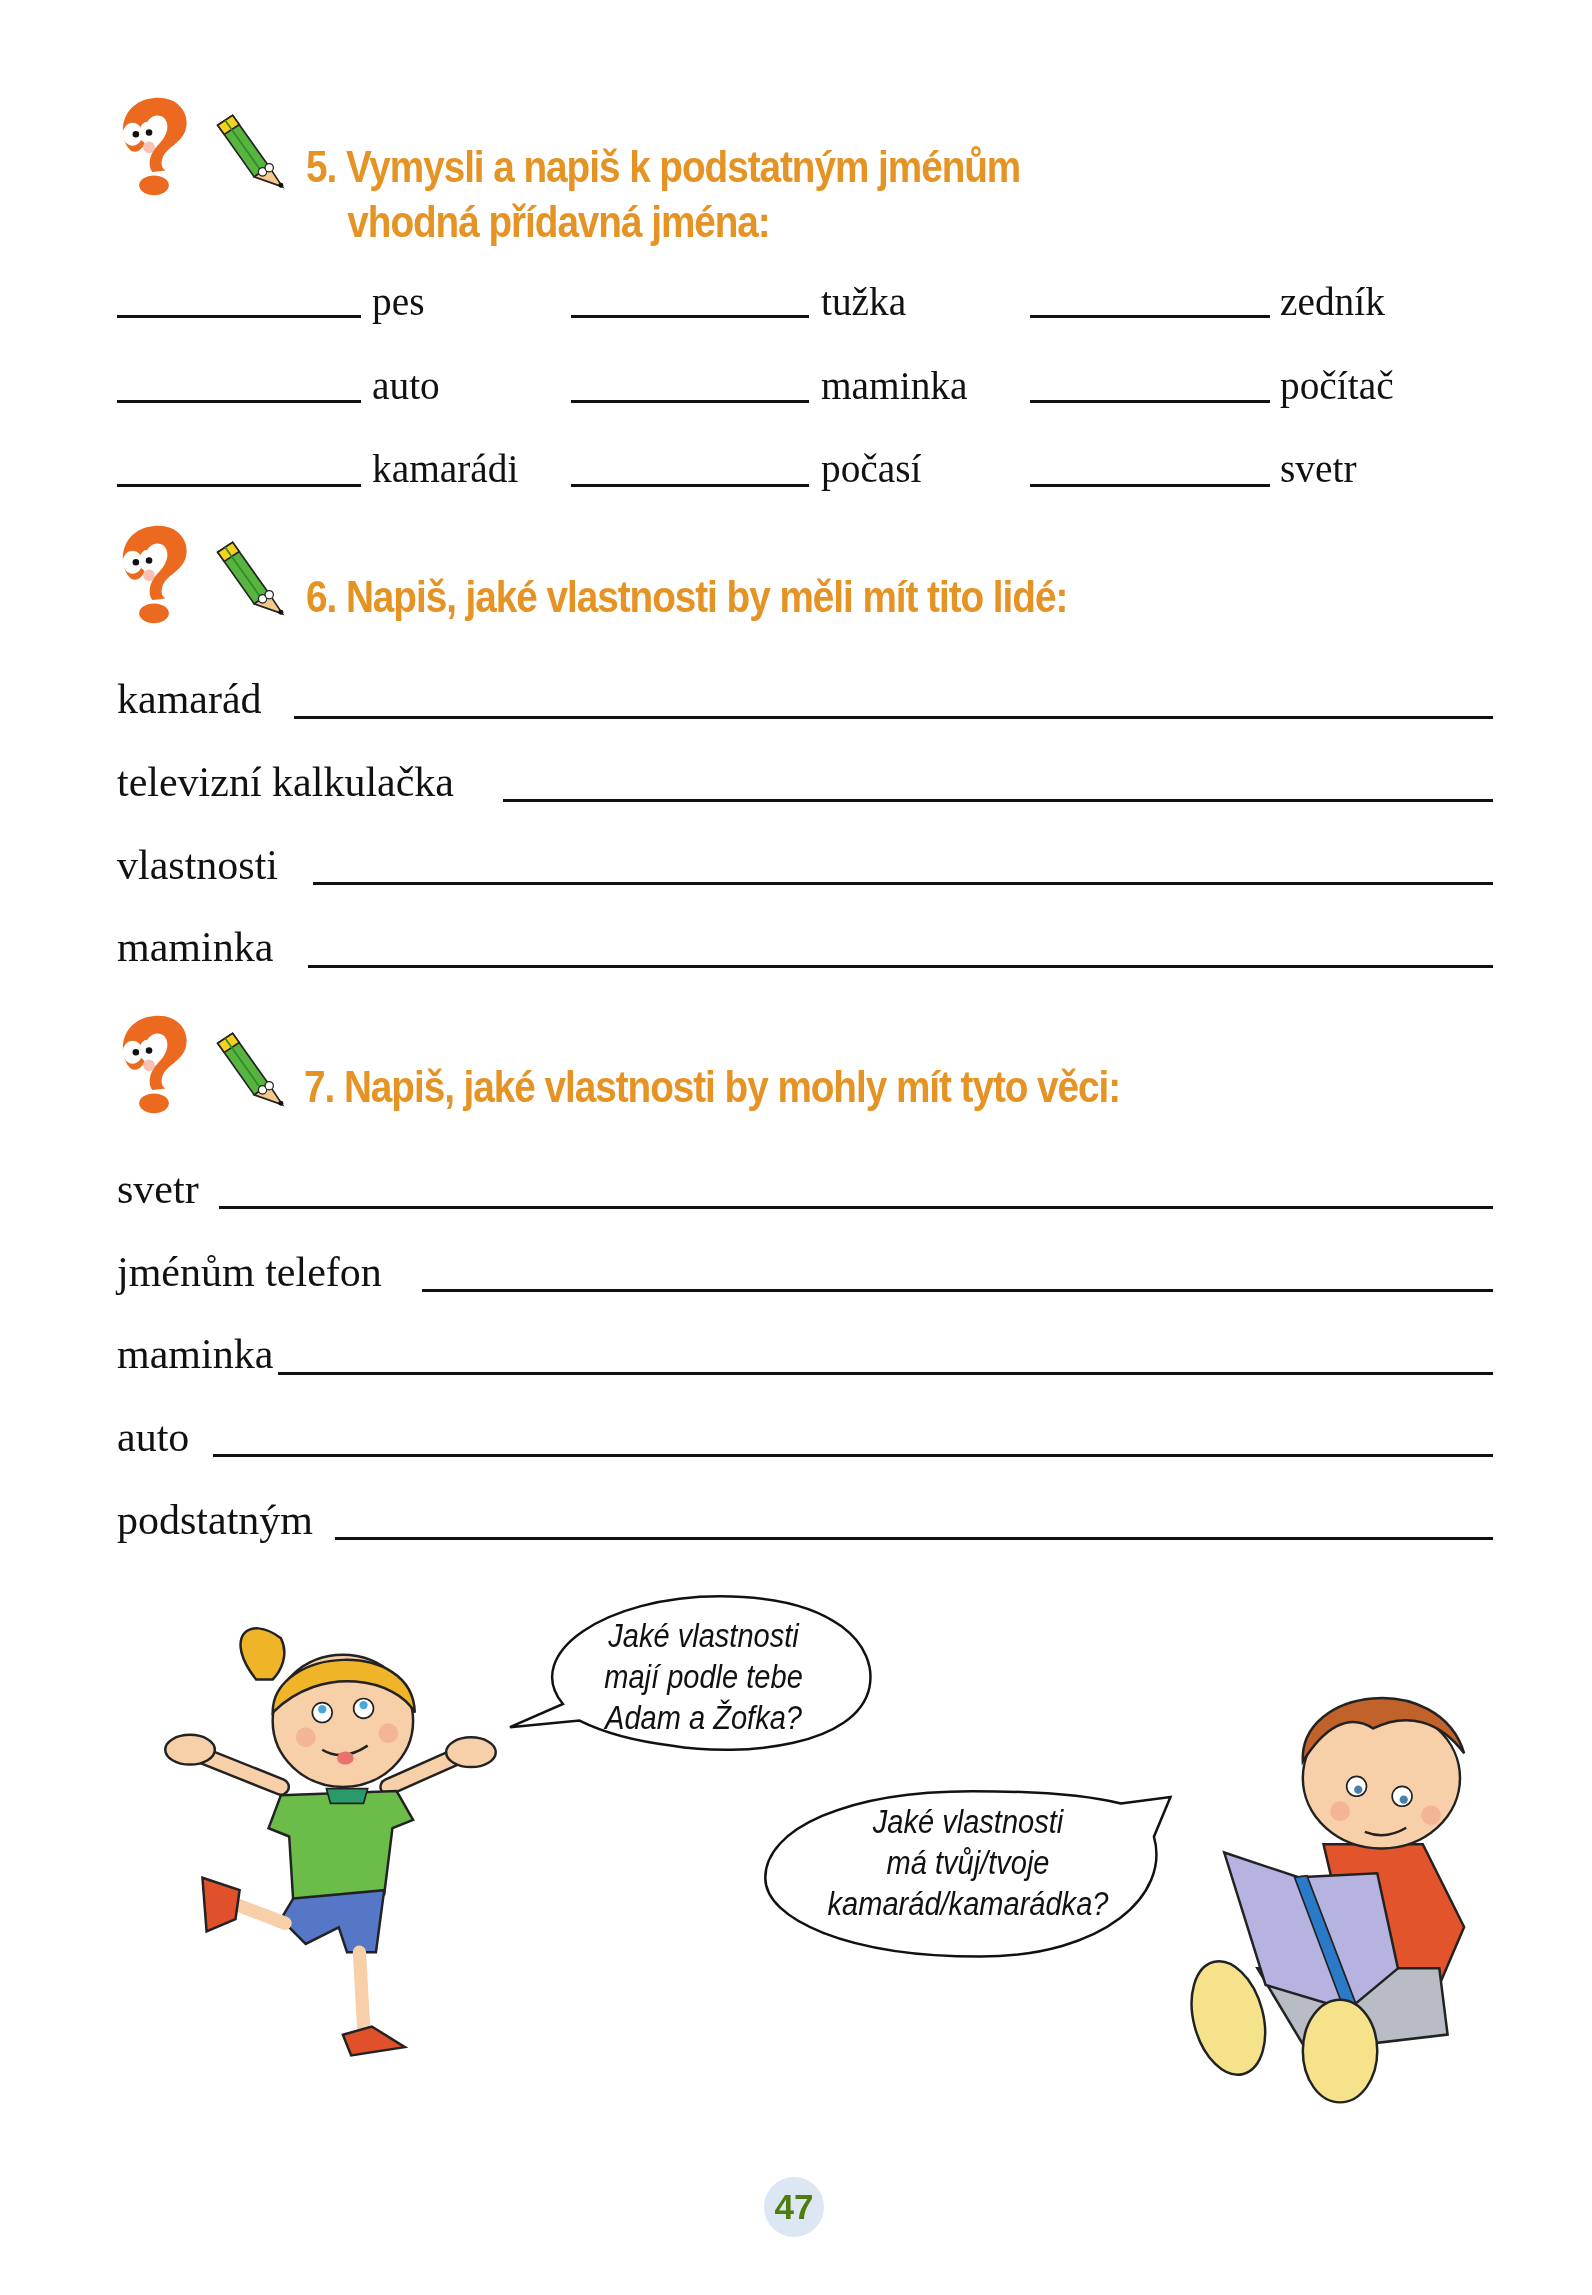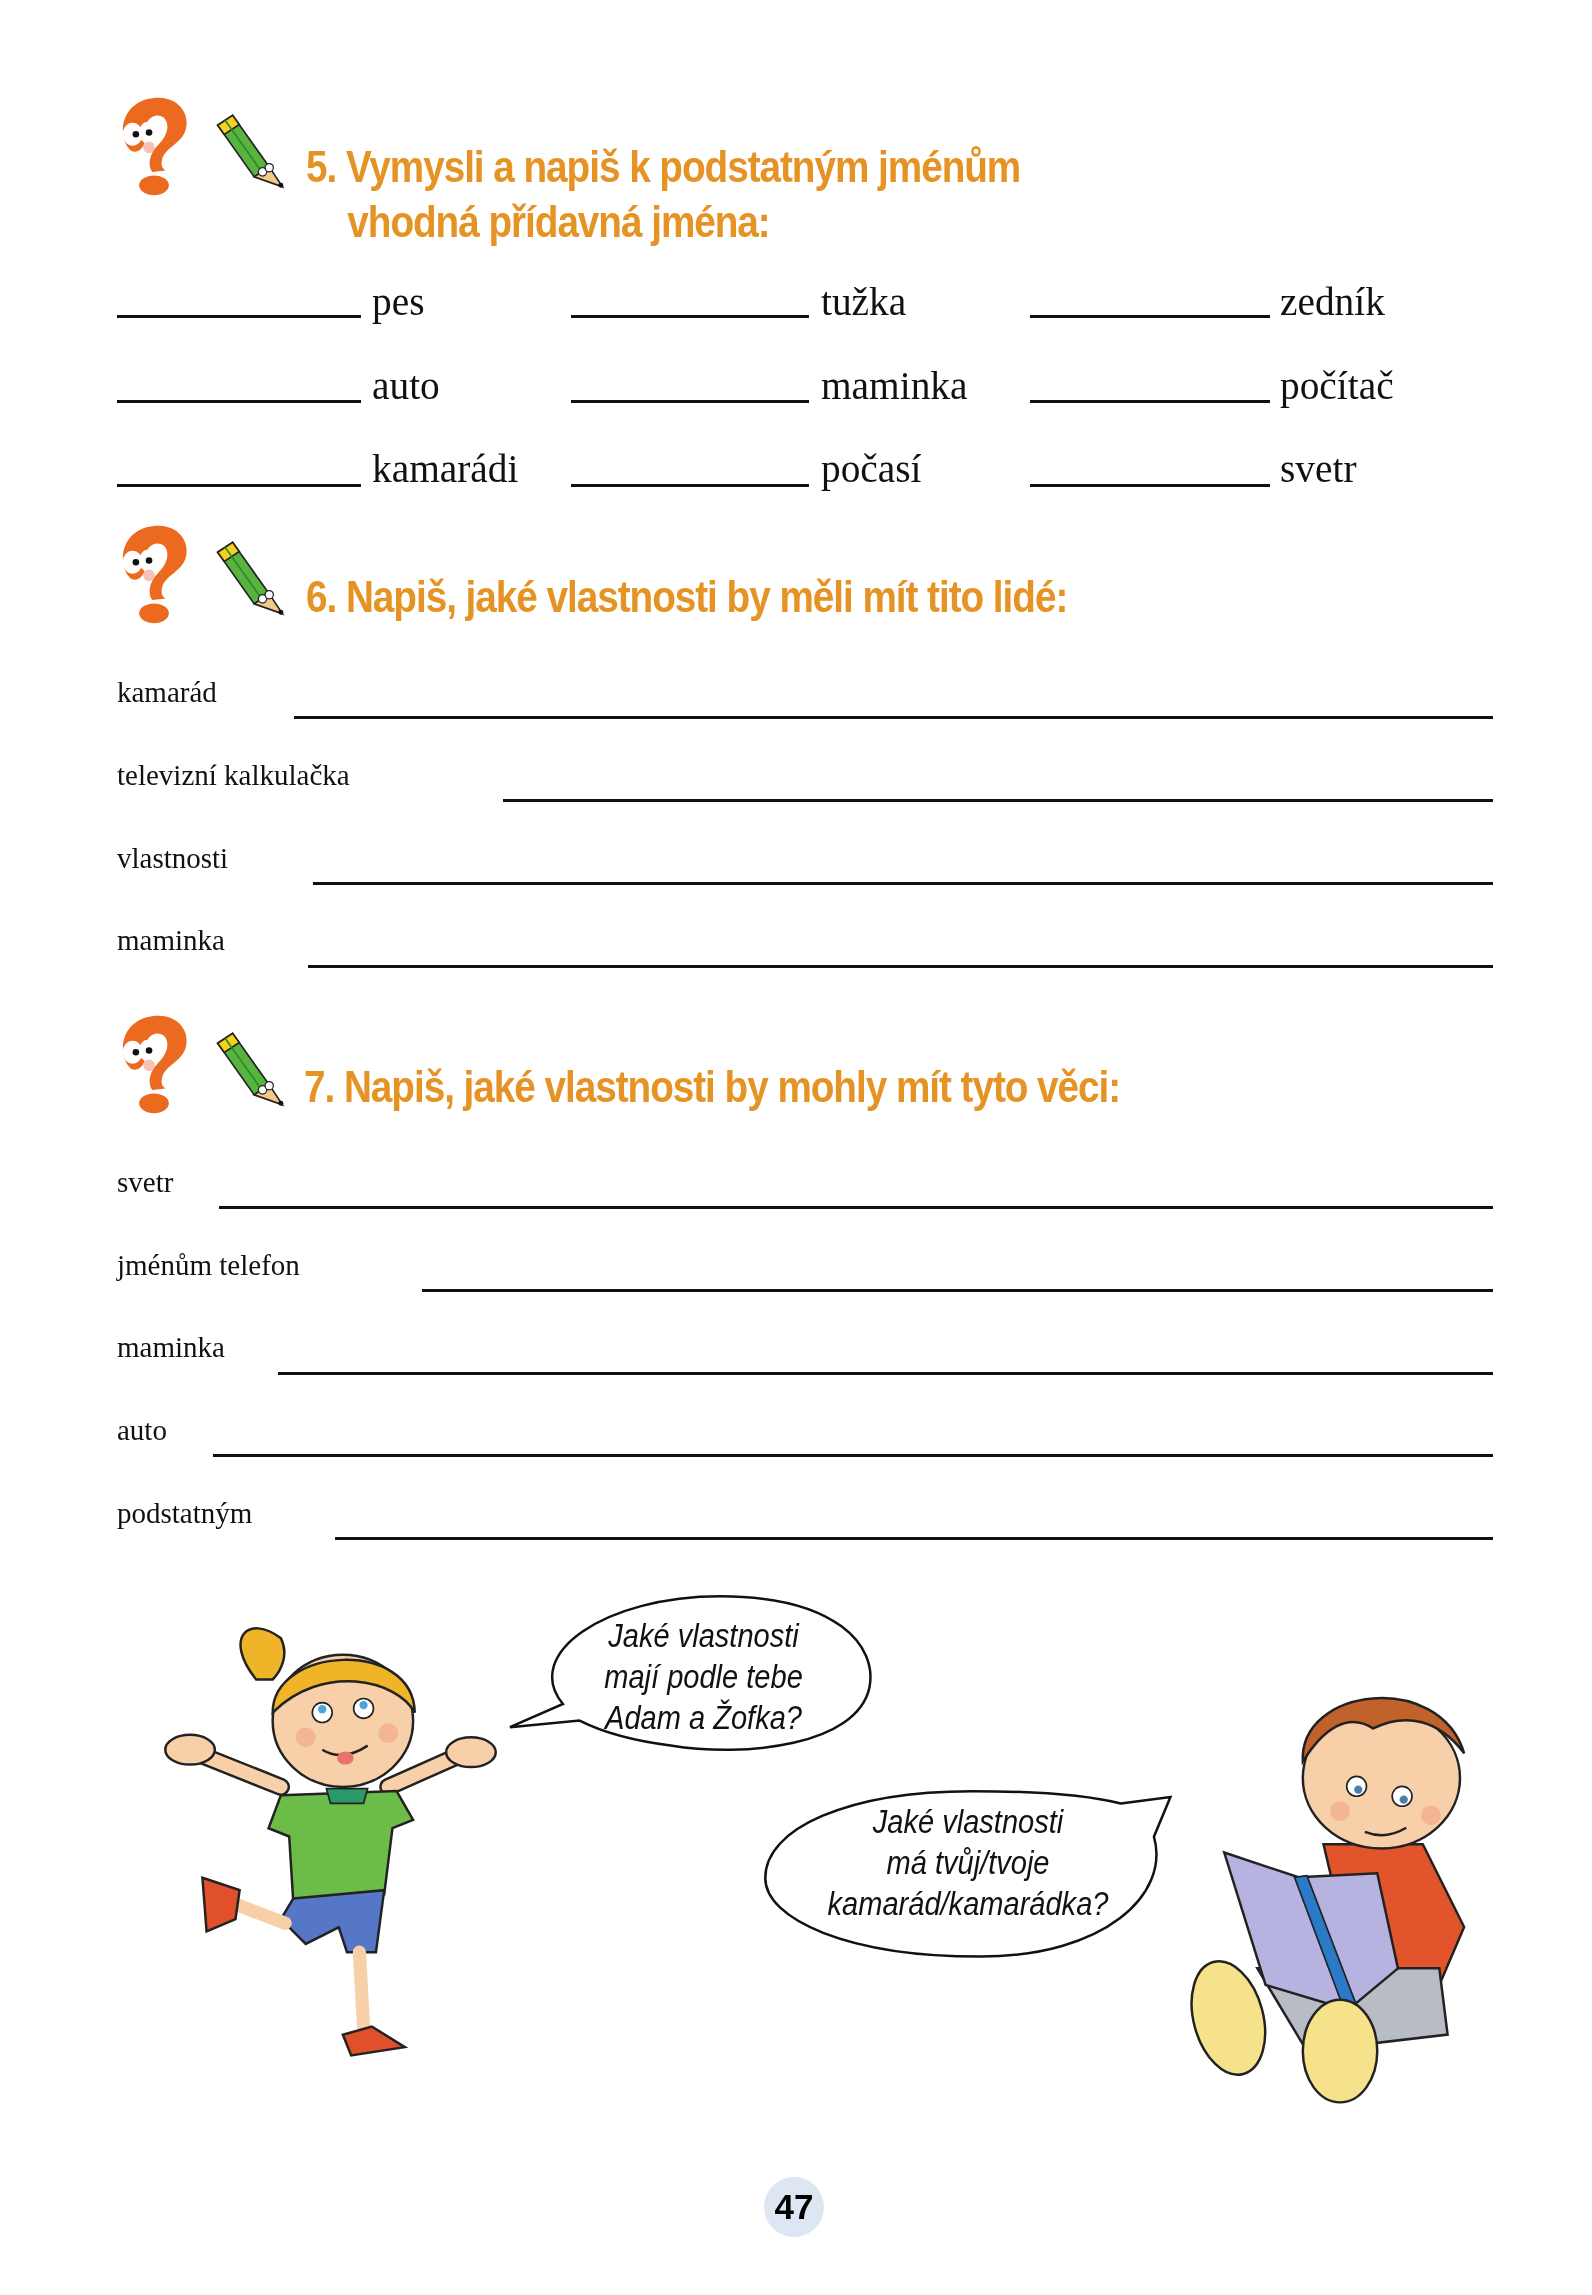--- a/index.html
+++ b/index.html
@@ -16,39 +16,39 @@
     line-height: 55px;
     white-space: nowrap;
     transform: scaleX(0.86);
     transform-origin: left top;
   }
   .task-title .line2 { display: block; padding-left: 48px; }
 
   .word { position: absolute; font-size: 41px; line-height: 1; white-space: nowrap; transform: scaleX(0.96); transform-origin: left top; }
   .blank { position: absolute; height: 3.3px; background: #111; }
 
-  .row-label { position: absolute; left: 117px; font-size: 29px; line-height: 1; white-space: nowrap; }
+  .row-label { position: absolute; left: 117px; font-size: 42px; line-height: 1; white-space: nowrap; }
   .row-line { position: absolute; right: 99px; height: 3.3px; background: #111; }
 
   .bubble-text {
     position: absolute;
     font-family: "Liberation Sans", sans-serif;
     font-style: italic;
     font-size: 33px;
     line-height: 41px;
     text-align: center;
     color: #111;
     transform: scaleX(0.88);
     transform-origin: center top;
   }
   .page-num {
     position: absolute; left: 764px; top: 2177px; width: 60px; height: 60px;
     border-radius: 50%; background: #dde7f3;
     display: flex; align-items: center; justify-content: center;
-    font-family: "Liberation Sans", sans-serif; font-weight: bold; font-size: 35px; color: #000000;
+    font-family: "Liberation Sans", sans-serif; font-weight: bold; font-size: 35px; color: #4d7c0f;
   }
 </style>
 </head>
 <body>
 
 <div>
   <svg class="icon-q" style="left:116px;top:93px" width="76" height="103" viewBox="0 0 92 125">
     <path d="M18 70 C2 55 4 18 36 8 C70 -2 92 22 84 46 C78 62 60 66 56 80 C54 88 56 92 60 94 L44 96 C38 88 40 74 52 62 C62 52 66 38 58 30 C48 22 34 32 36 46 C38 60 30 76 18 70 Z" fill="#ec6a1f"></path>
     <ellipse cx="46" cy="112" rx="18" ry="12" fill="#ec6a1f"></ellipse>
     <ellipse cx="20" cy="50" rx="12" ry="14" fill="#fff"></ellipse>

